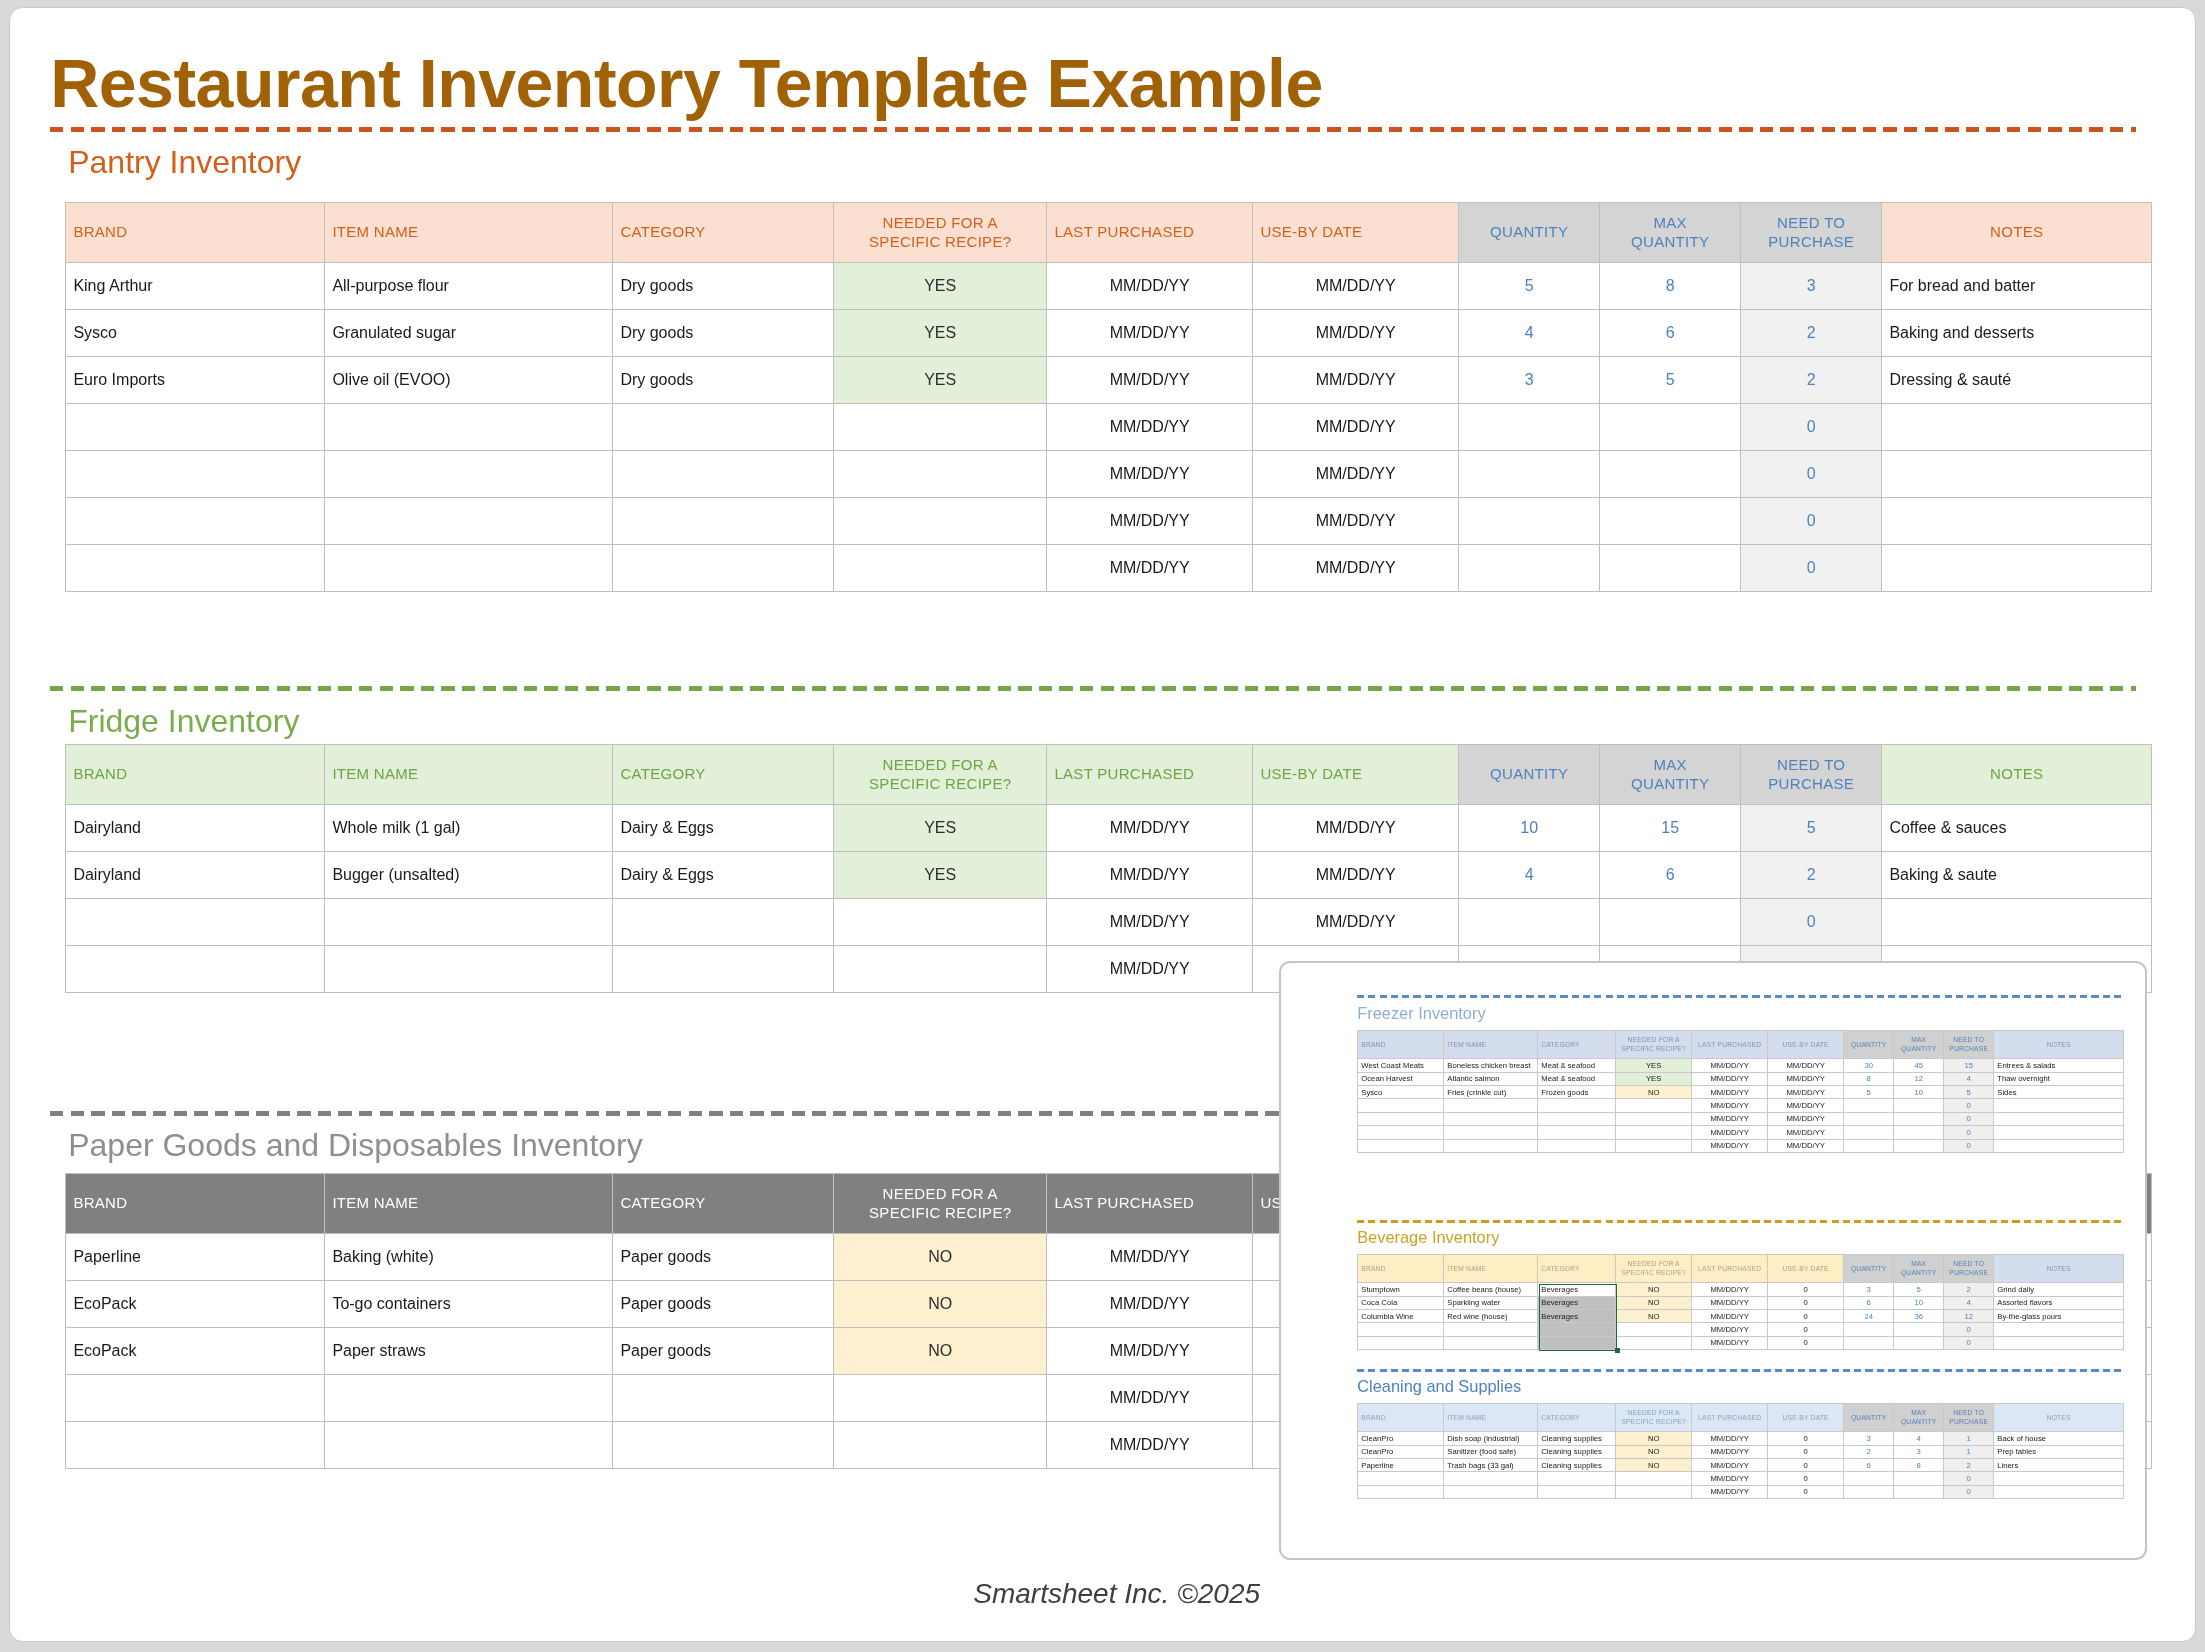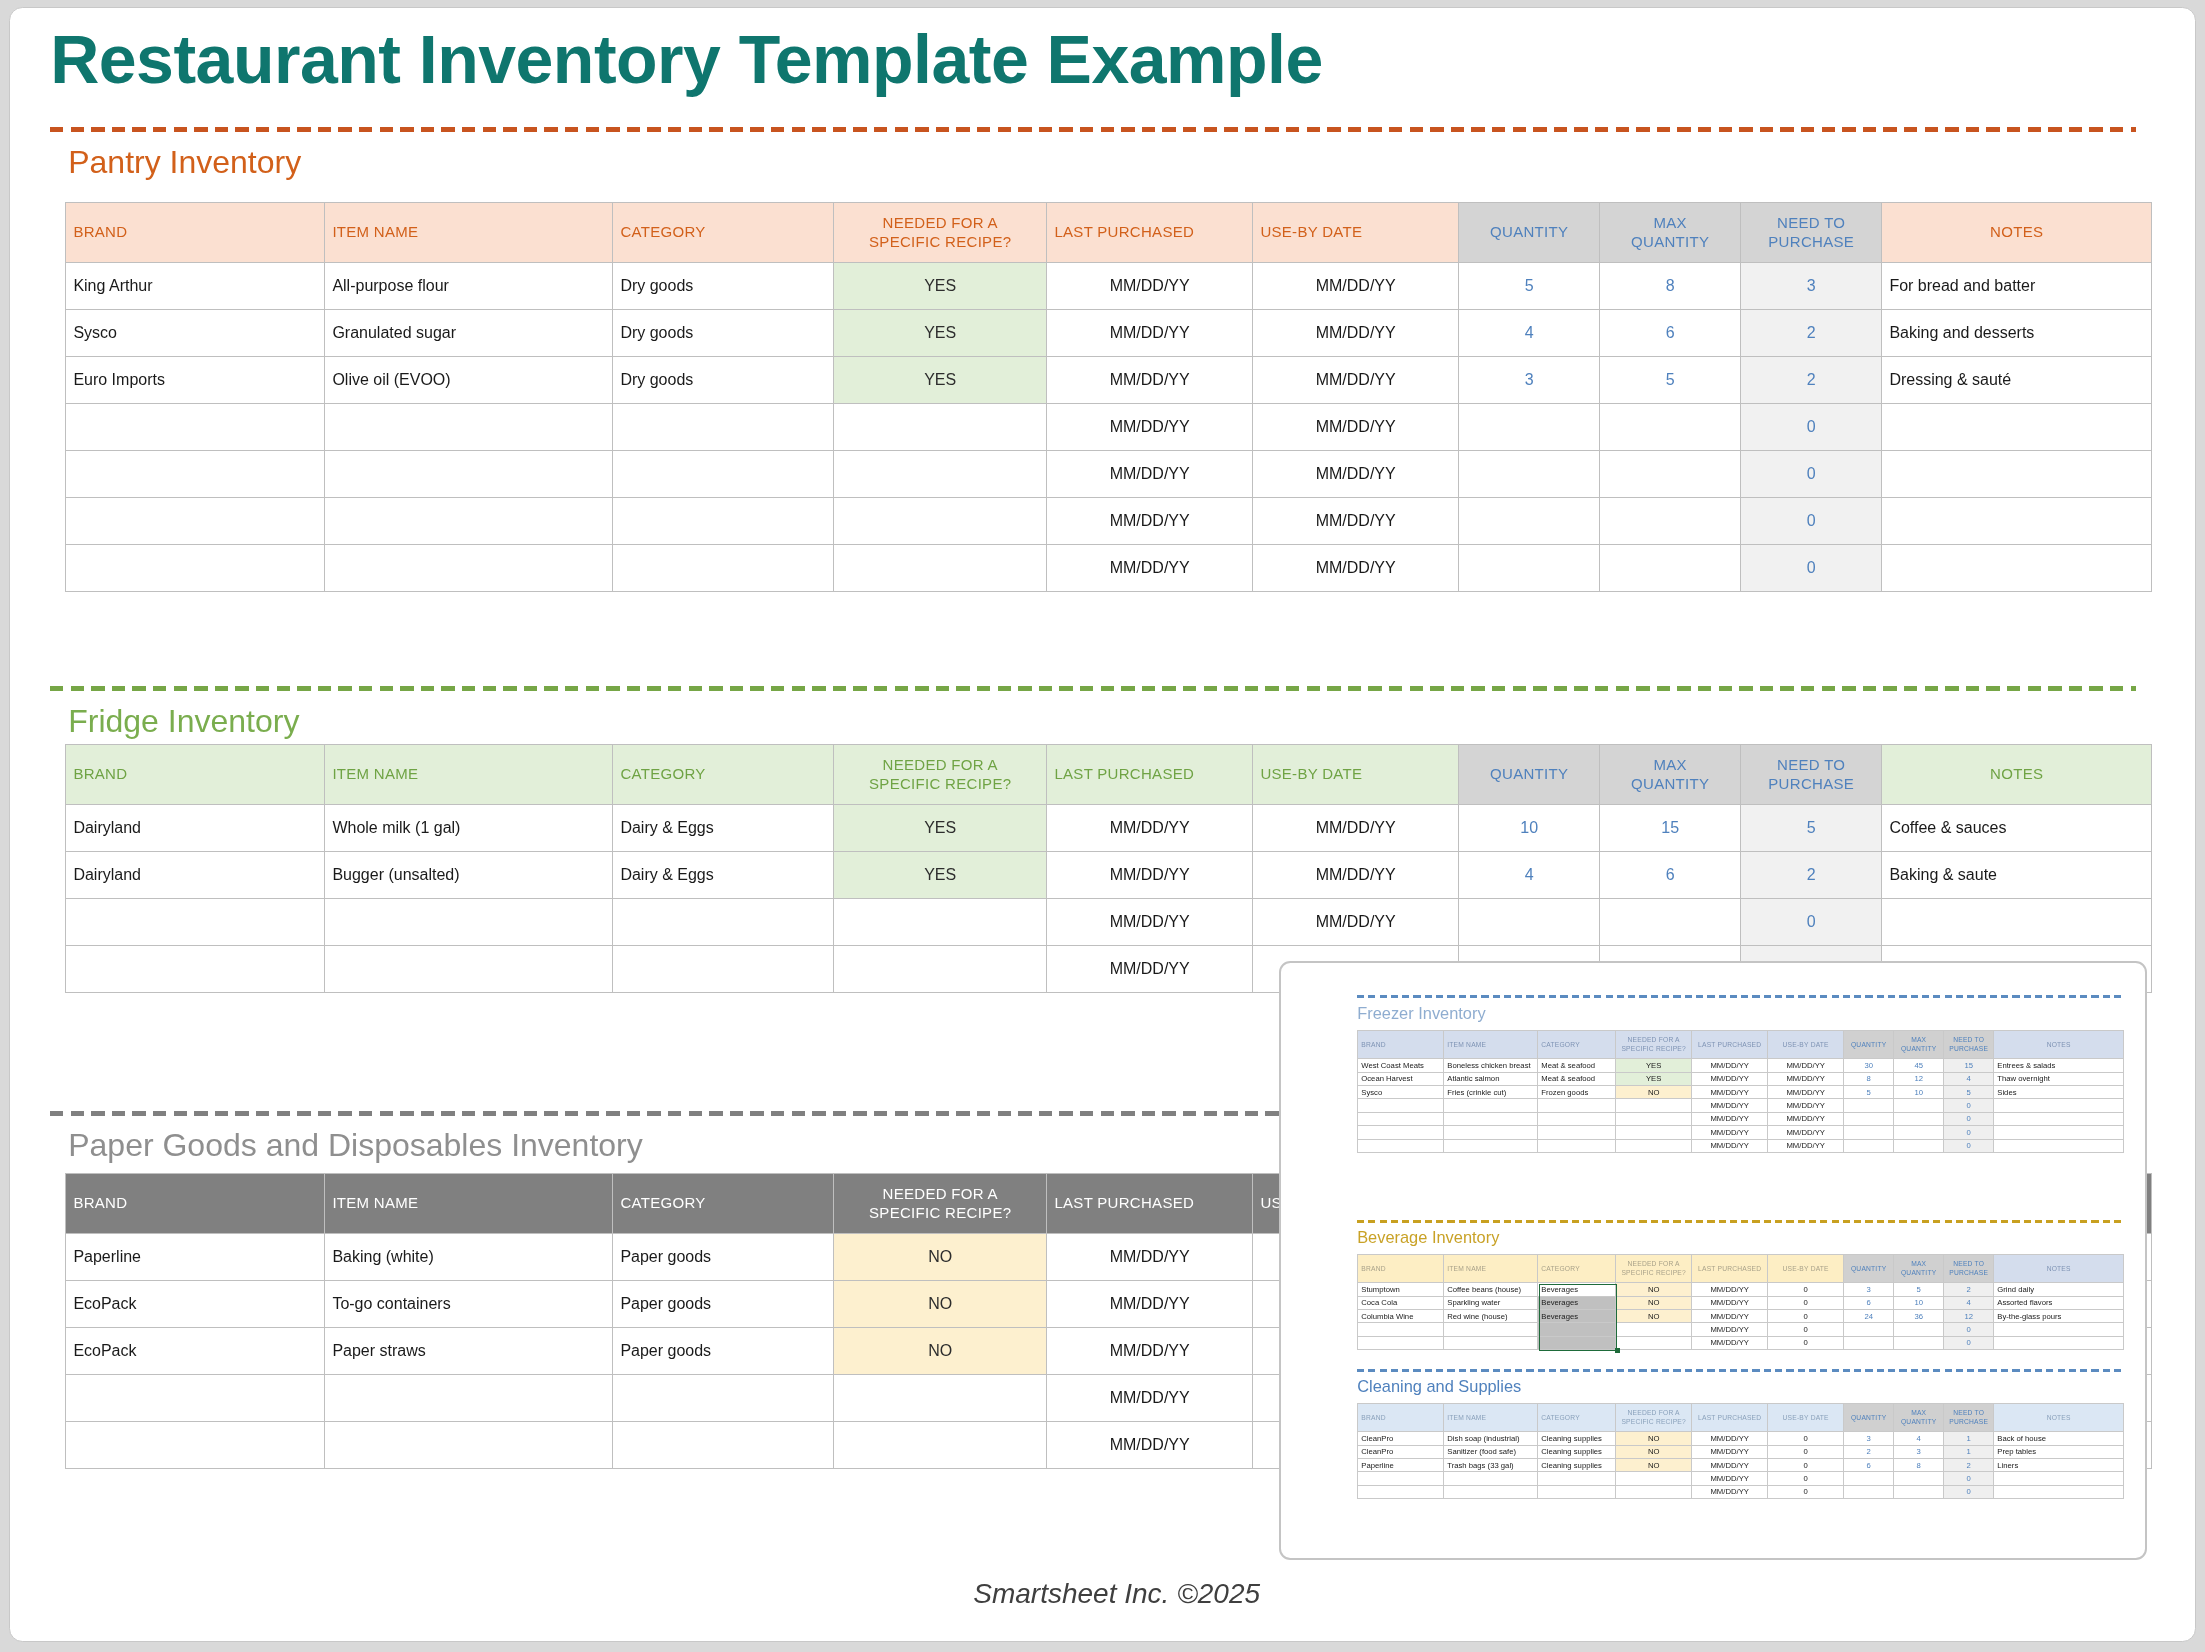--- a/index.html
+++ b/index.html
@@ -16,24 +16,24 @@
     width: 2187px; height: 1635px;
     background: #ffffff;
     border-radius: 13.4px;
     border: 1.5px solid #c8c8c8;
     overflow: hidden;
   }
 
   
   .title {
     position: absolute;
-    left: 40px; top: 12px;
+    left: 40px; top: 36px;
     font-size: 68px;
     font-weight: bold;
-    color: #0f766e;
+    color: #a16207;
     letter-spacing: -0.5px;
     white-space: nowrap;
   }
 
   
   .rule {
     position: absolute;
     left: 40px;
     height: 4.6px;
     background-repeat: repeat-x;

